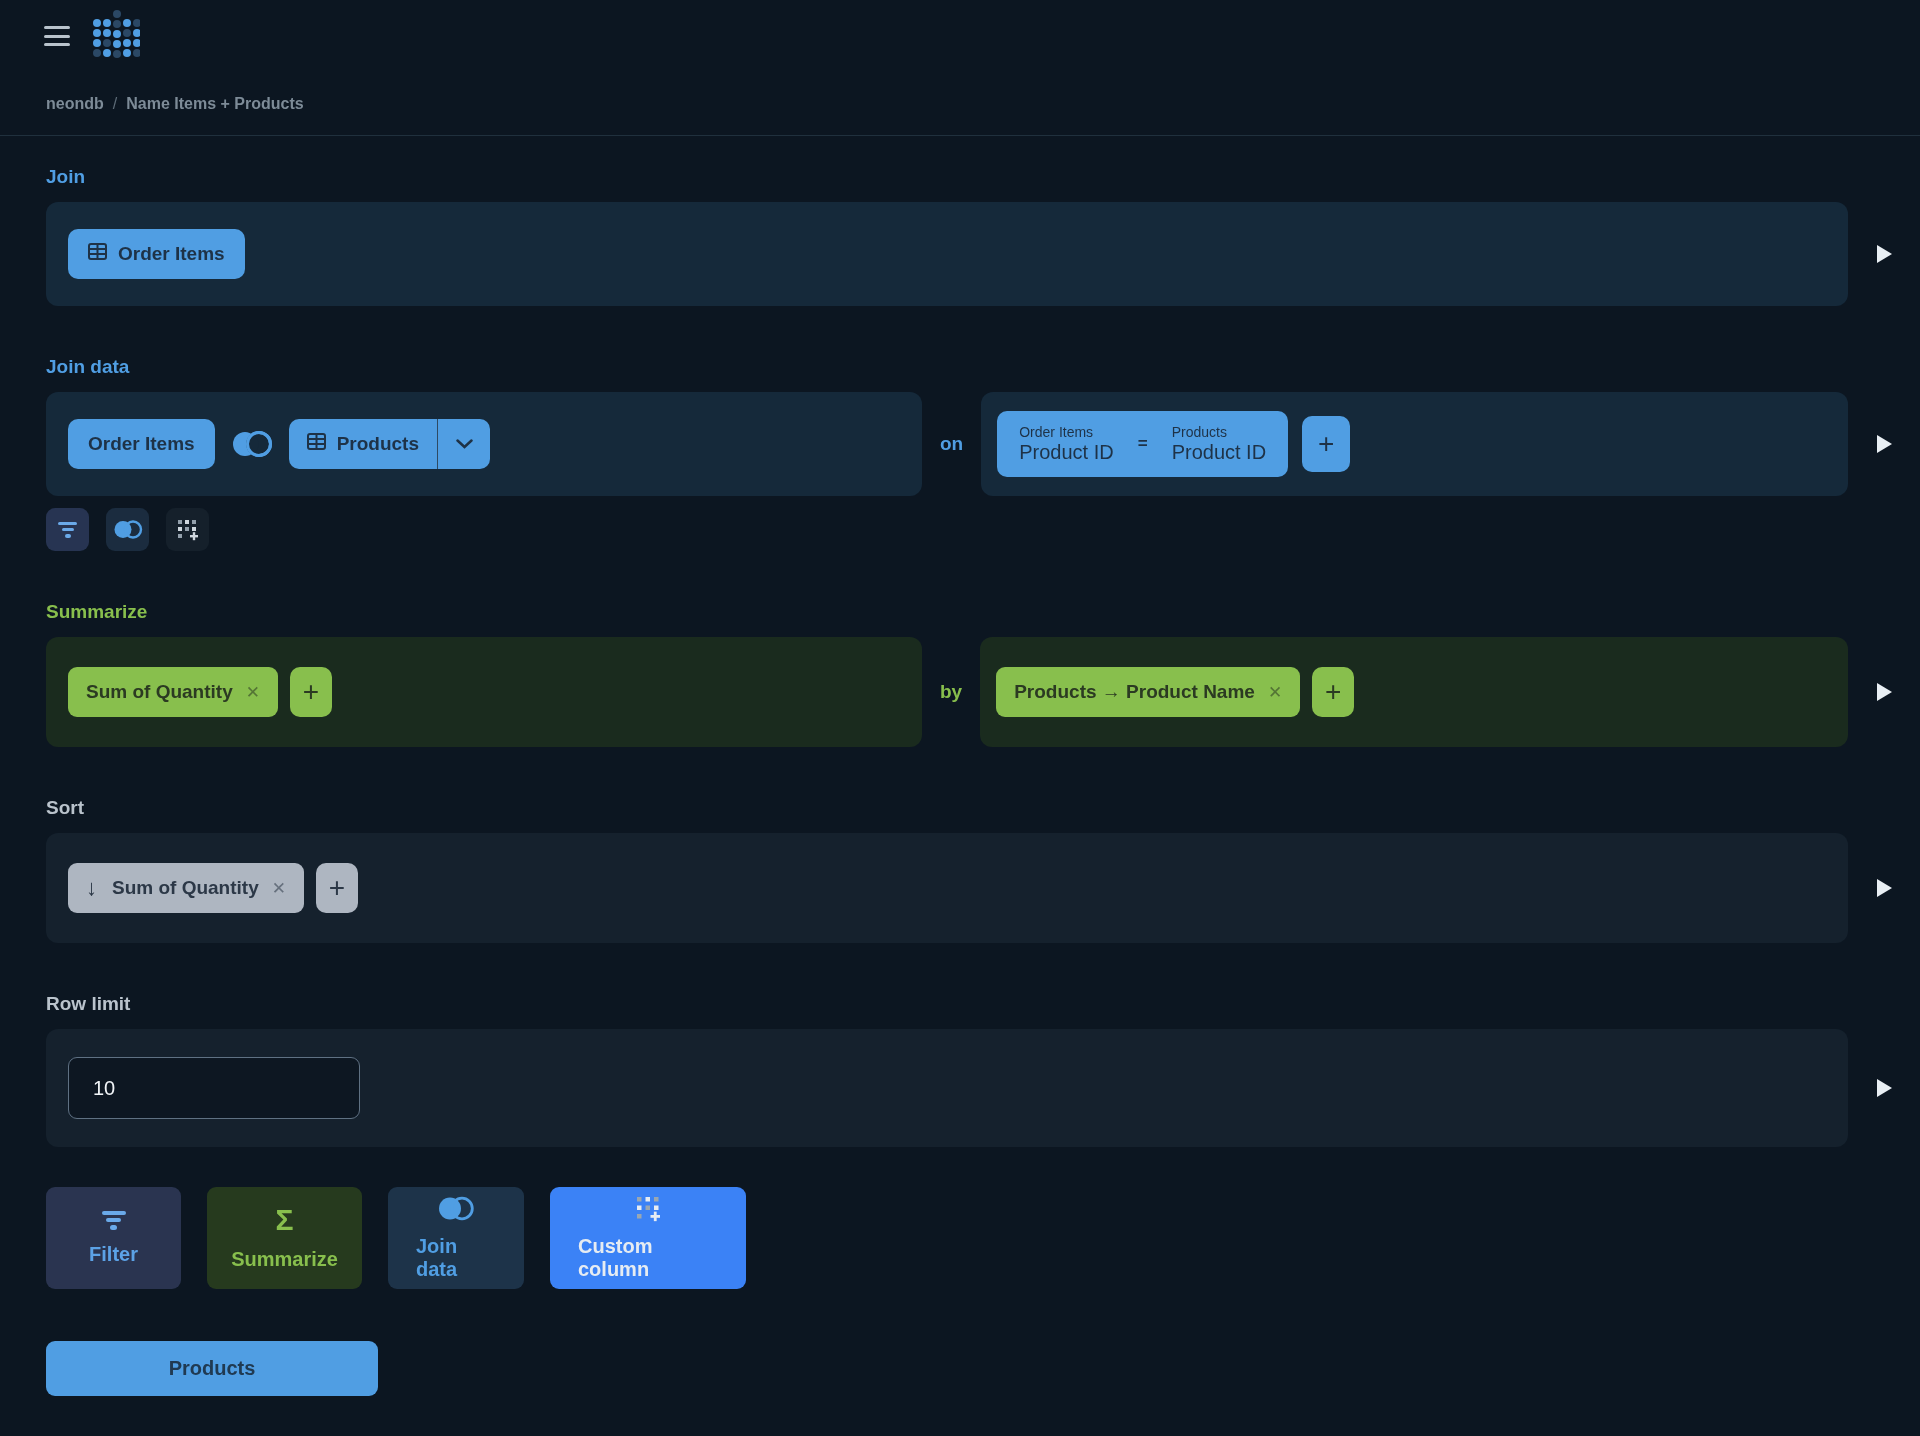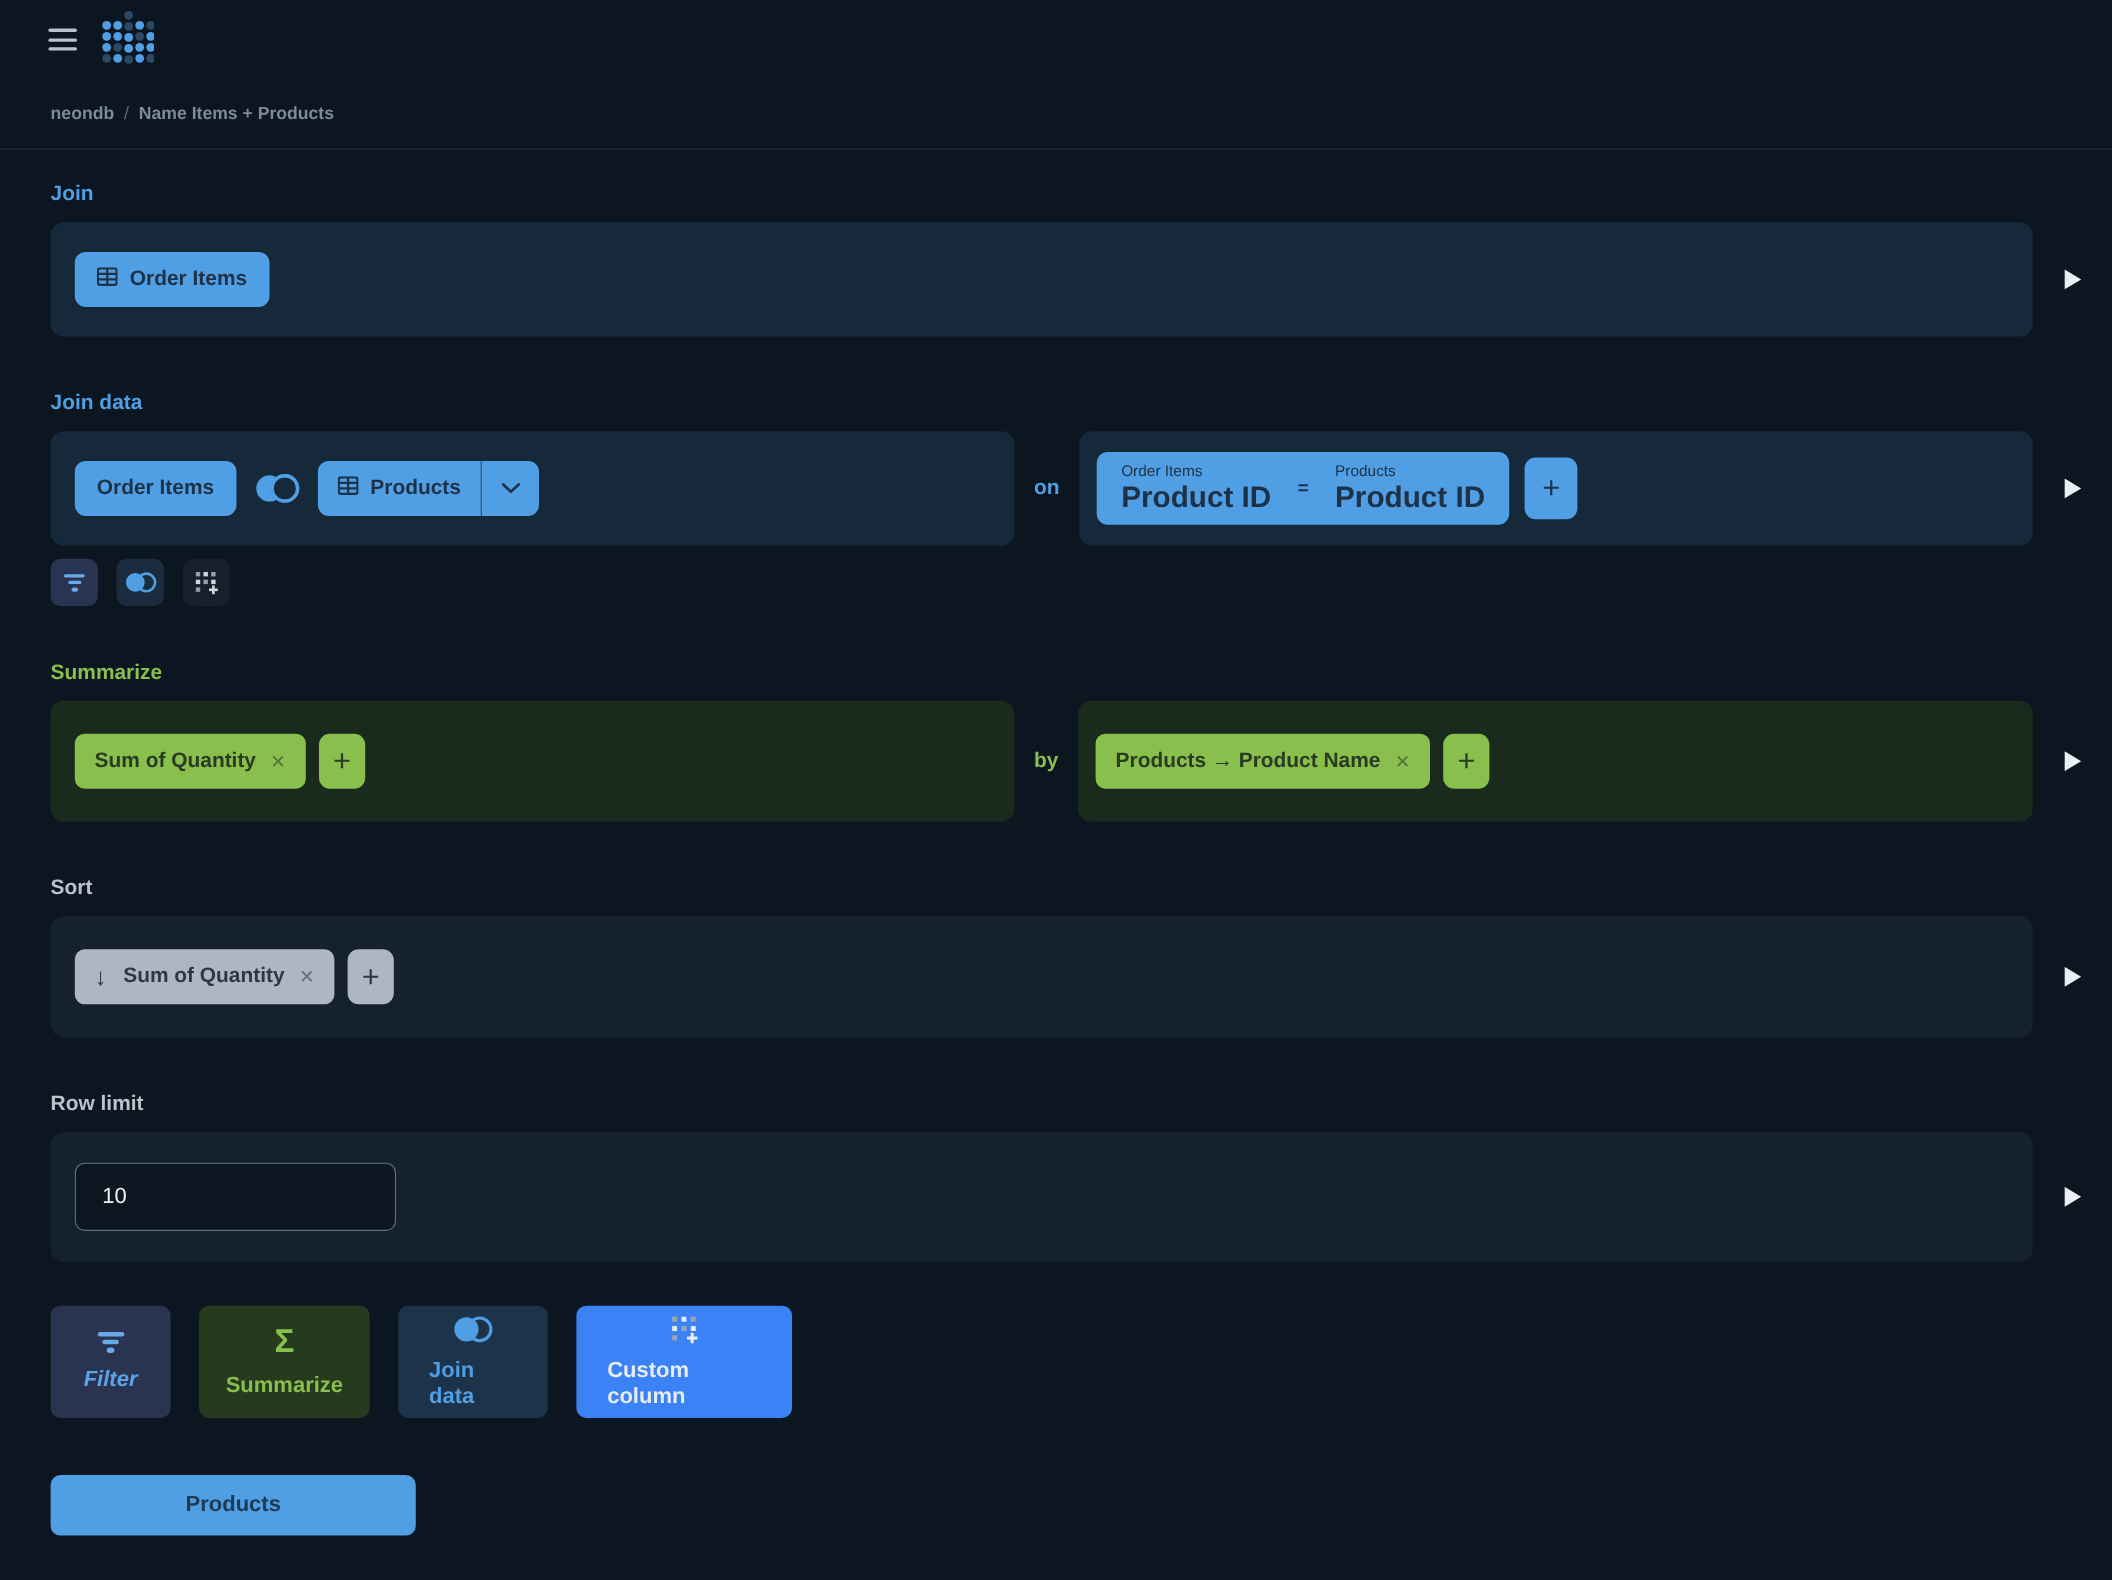--- a/index.html
+++ b/index.html
@@ -58,21 +58,21 @@
   .split-btn .caret { width:52px; display:flex; align-items:center; justify-content:center; }
 
   .venn-lg { margin:0 15px; display:flex; align-items:center; }
 
   .cond-chip {
     background:#509ee3; color:#1e3247; border-radius:10px; height:66px;
     display:inline-flex; align-items:center; padding:0 22px; cursor:pointer;
   }
   .cond-col { display:flex; flex-direction:column; line-height:1.15; }
   .cond-table { font-size:14px; font-weight:400; }
-  .cond-field { font-size:27px; font-weight:700; }
+  .cond-field { font-size:20px; font-weight:400; }
   .cond-eq { font-weight:700; font-size:17px; margin:0 24px; }
 
   .plus-btn {
     display:inline-flex; align-items:center; justify-content:center;
     border-radius:10px; cursor:pointer; font-size:28px; font-weight:400; line-height:1;
   }
   .plus-blue { background:#509ee3; color:#1e3247; width:48px; height:56px; margin-left:14px; }
   .plus-green { background:#88bf4d; color:#2b3a22; width:42px; height:50px; margin-left:12px; }
   .plus-gray { background:#aeb6c1; color:#2c3847; width:42px; height:50px; margin-left:12px; }
 
@@ -102,21 +102,21 @@
   
   .rowlimit-input {
     width:292px; height:62px; background:#0d1722; border:1px solid #5f7183; border-radius:9px;
     color:#f0f4f7; font-size:20px; font-family:"Liberation Sans", sans-serif; padding:0 24px; outline:none;
   }
 
   
   .actions-row { display:flex; gap:26px; margin-top:40px; }
   .action-btn { height:102px; border-radius:9px; display:flex; flex-direction:column; align-items:center; justify-content:center; gap:13px; cursor:pointer; padding:0 28px; }
   .action-btn .a-label { font-size:20px; font-weight:700; }
-  .act-filter { background:#2a3450; width:109px;font-style:italic; }
+  .act-filter { background:#2a3450; width:135px; }
   .act-filter .a-label { color:#5ca2e6; }
   .act-summarize { background:#263a1e; width:155px; }
   .act-summarize .a-label { color:#88bf4d; }
   .act-join { background:#1d3349; width:136px; }
   .act-join .a-label { color:#509ee3; }
   .act-custom { background:#3b82f6; width:196px; }
   .act-custom .a-label { color:#e6ecf2; }
   .sigma { font-size:30px; font-weight:700; color:#88bf4d; line-height:1; }
 
   .visualize-btn {

